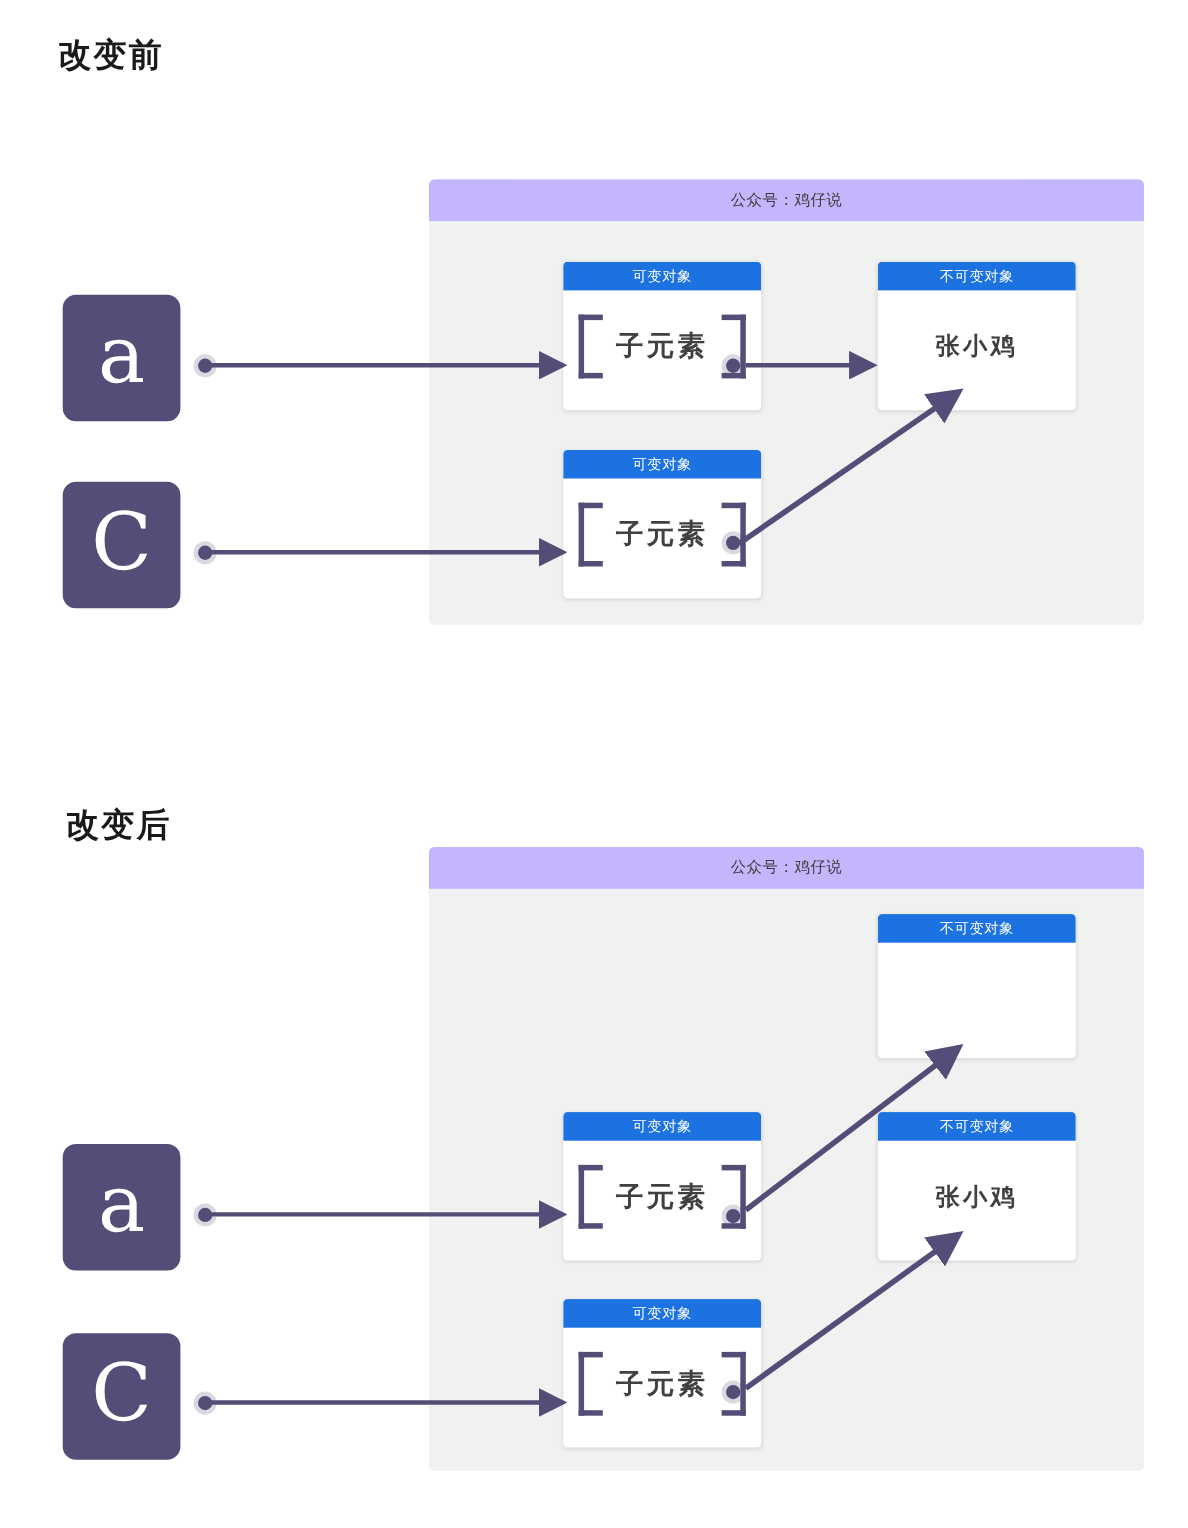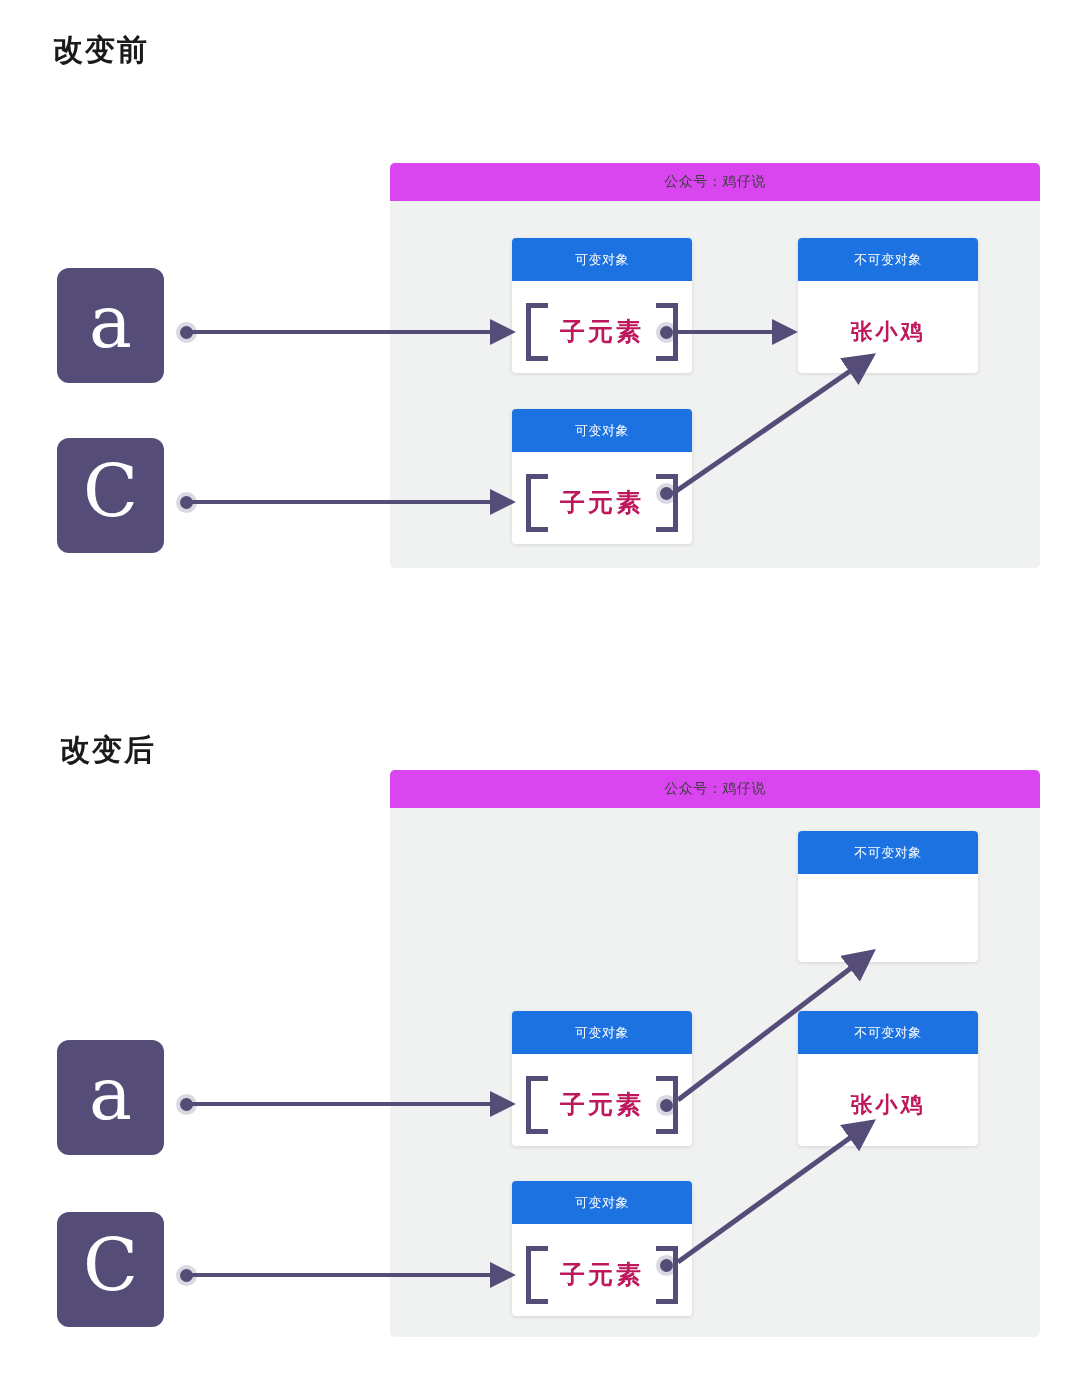--- a/index.html
+++ b/index.html
@@ -28,21 +28,21 @@
 
   
   .panel {
     position: absolute;
     background: #f0f1f1;
     border-radius: 5px;
     overflow: hidden;
   }
   .panel-header {
     height: 38px;
-    background: #d946ef;
+    background: #c4b5fd;
     display: flex;
     align-items: center;
     justify-content: center;
     font-size: 14px;
     color: #3c3c3c;
     letter-spacing: 0.5px;
   }
   .panel-body { position: relative; width: 100%; height: 100%; }
 
   
@@ -70,37 +70,37 @@
     position: absolute;
     background: #ffffff;
     border-radius: 4px;
     box-shadow: 0 1px 4px rgba(0,0,0,0.12);
     overflow: hidden;
   }
   .obj-card .card-header {
     background: #1b72e0;
     color: #ffffff;
     font-size: 13px;
-    height: 43px;
+    height: 26px;
     display: flex;
     align-items: center;
     justify-content: center;
     letter-spacing: 0.5px;
   }
   .obj-card .card-body {
     height: calc(100% - 34px);
     display: flex;
     align-items: center;
     justify-content: center;
     position: relative;
   }
   .cn-hand {
     font-family: "DejaVu Serif", serif;
     font-weight: 700;
-    color: #be185d;
+    color: #404040;
     letter-spacing: 3px;
   }
   .mutable .cn-hand { font-size: 25px; }
   .immutable .cn-hand { font-size: 22px; }
 
   
   .bracket {
     position: absolute;
     width: 22px;
     border-top: 5px solid #554d78;

